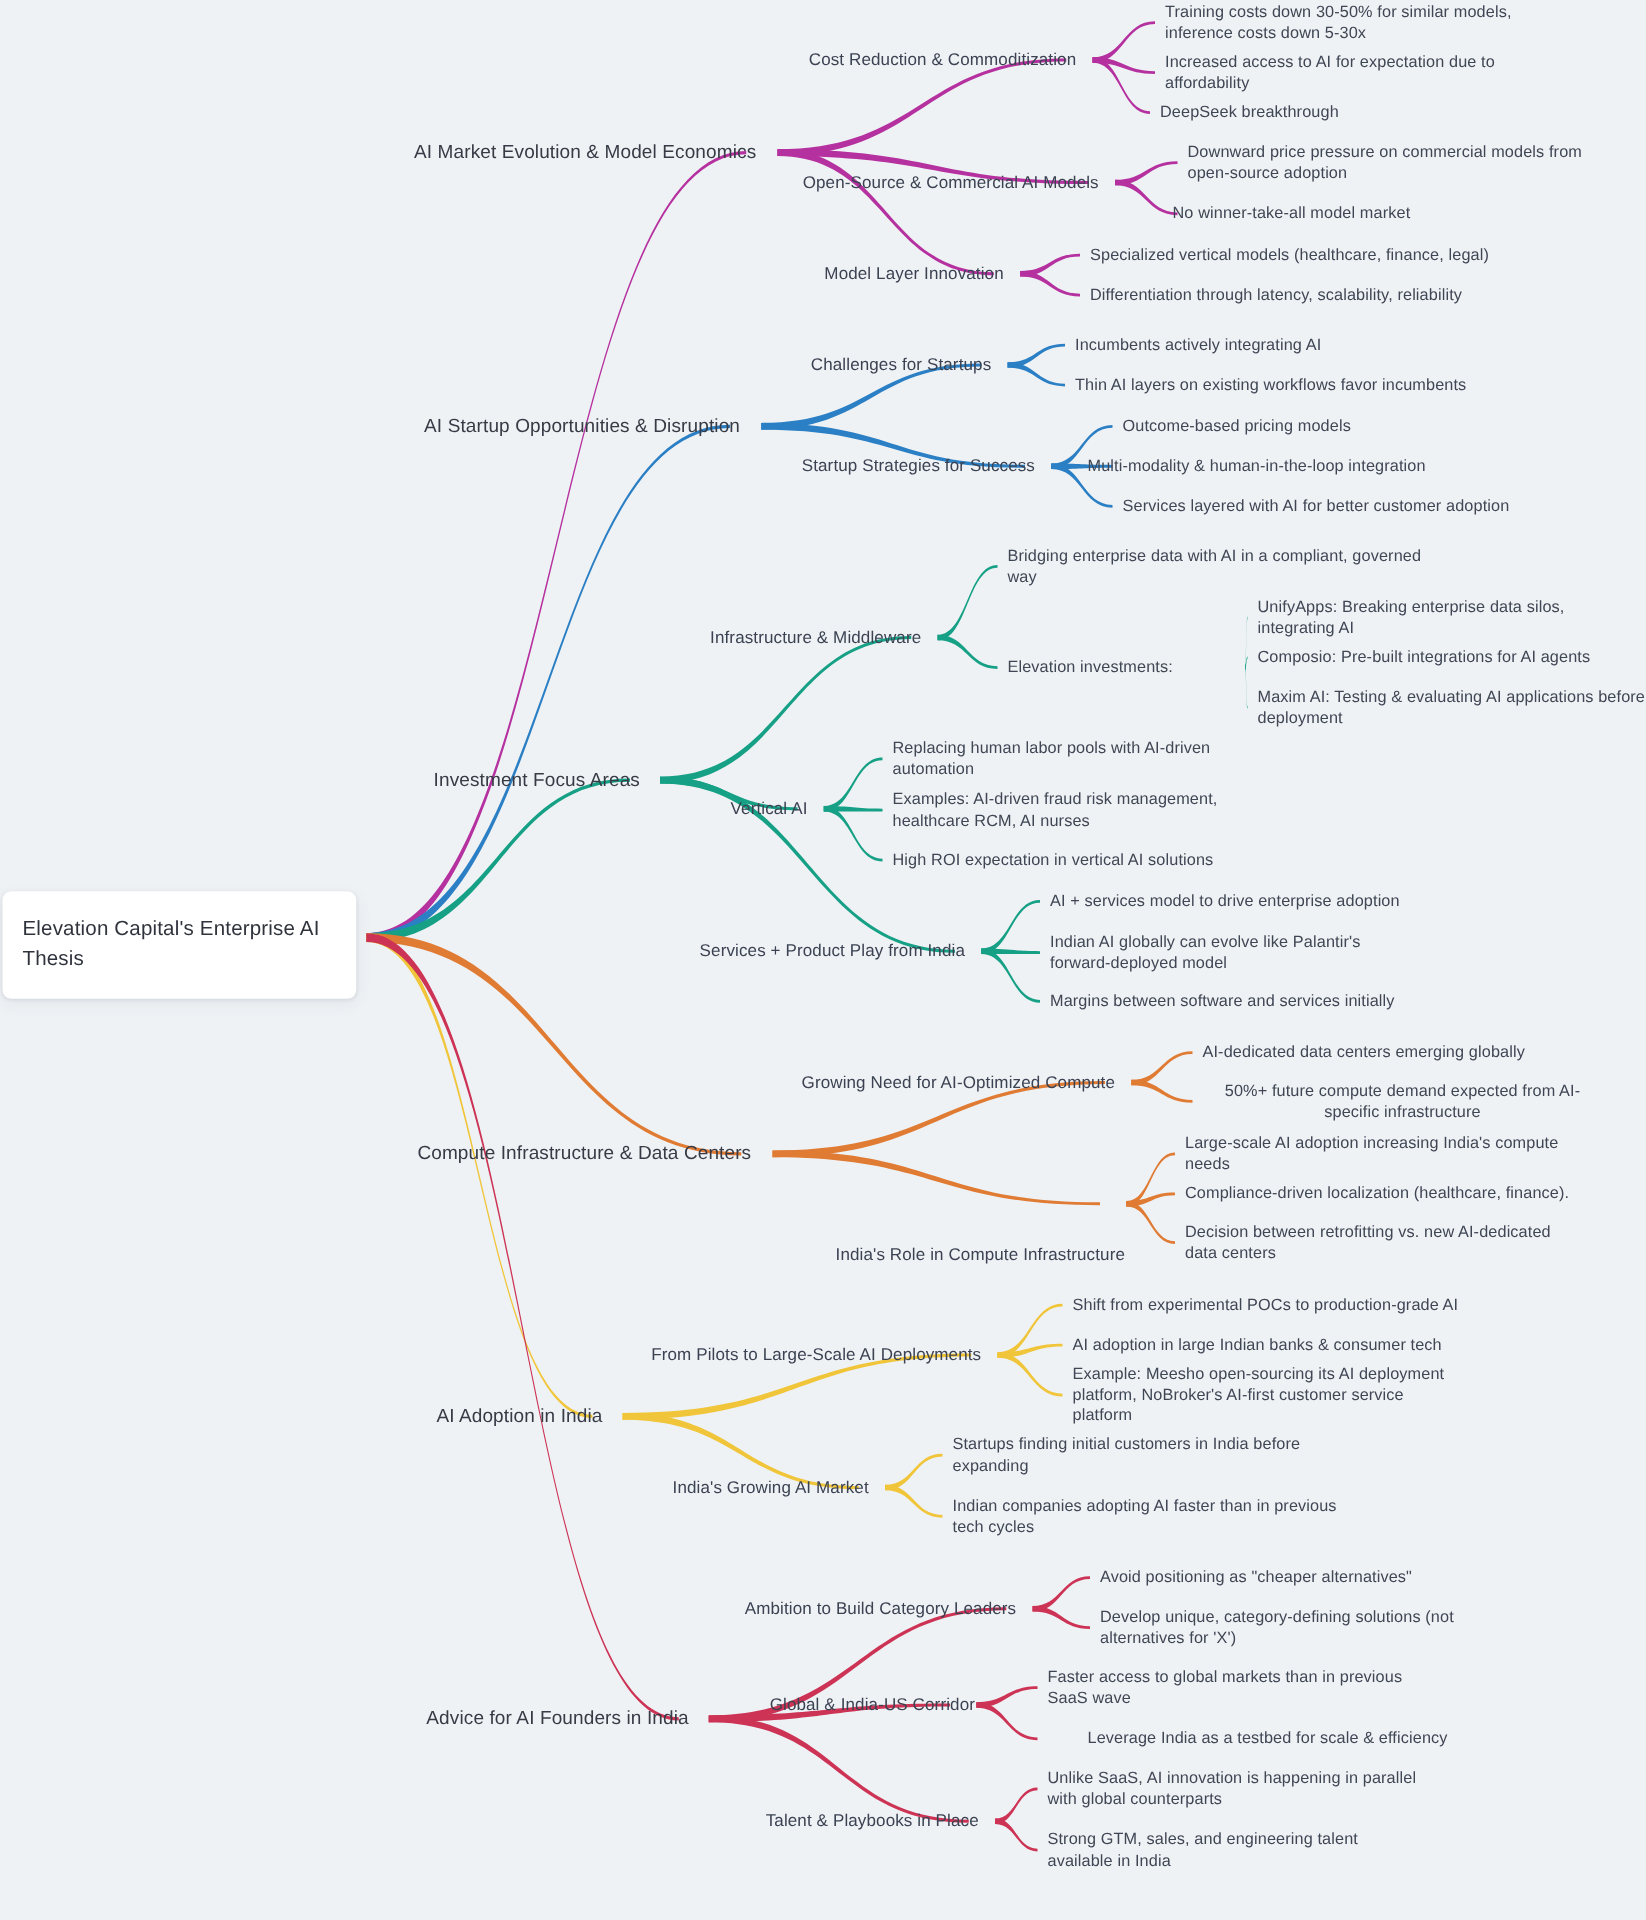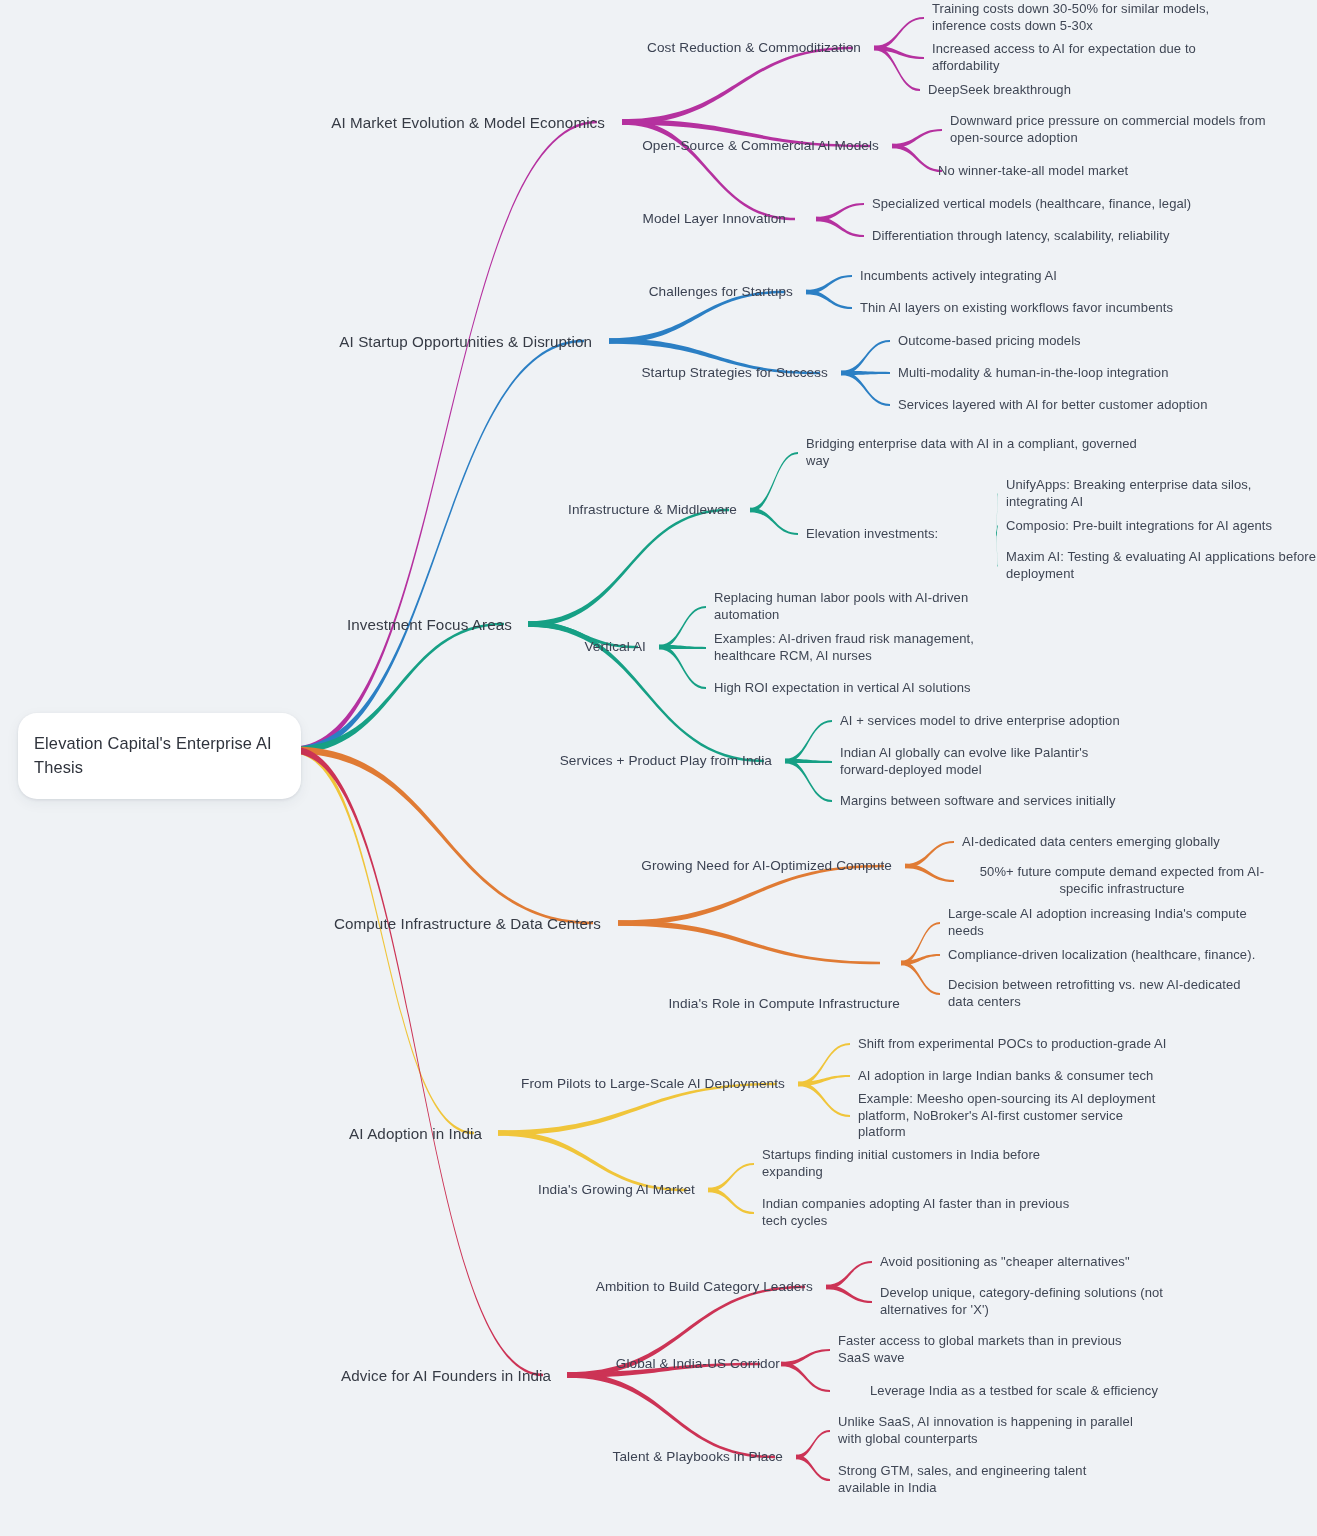--- a/index.html
+++ b/index.html
@@ -19,25 +19,25 @@
     letter-spacing:.1px;
     white-space:pre-wrap;
   }
   .lvl1{font-size:15.2px;line-height:19px;color:#363b45;}
   .lvl2{font-size:13.6px;line-height:18px;color:#3b4252;}
   .lvl3{font-size:13.0px;line-height:16.6px;color:#3f4654;}
   .anchor-right{transform:translate(-100%,-50%);}
   .anchor-left{transform:translate(0,-50%);}
   #root-node{
     position:absolute;
-    left:18px;top:713px;
+    left:2px;top:713px;
     width:283px;
     box-sizing:border-box;
     background:#ffffff;
-    border-radius:19px;
+    border-radius:7px;
     padding:18px 16px 20px 16px;
     box-shadow:0 1px 3px rgba(40,50,70,.10),0 4px 14px rgba(40,50,70,.06);
     color:#2f333c;
     font-size:16.4px;
     line-height:24px;
     letter-spacing:.15px;
   }
   #watermark{
     position:absolute;left:178px;top:1524px;
     font-size:11px;color:#e3e8ee;letter-spacing:1px;
@@ -116,30 +116,30 @@
 
 <div id="labels">
     <div class="node-label lvl1 anchor-right" style="left: 605px; top: 122px;">AI Market Evolution &amp; Model Economics</div>
     <div class="node-label lvl2 anchor-right" style="left: 861px; top: 48px;">Cost Reduction &amp; Commoditization</div>
     <div class="node-label lvl3 anchor-left" style="left: 932px; top: 18px; width: 320px;">Training costs down 30-50% for similar models, inference costs down 5-30x</div>
     <div class="node-label lvl3 anchor-left" style="left: 932px; top: 58px; width: 320px;">Increased access to AI for expectation due to affordability</div>
     <div class="node-label lvl3 anchor-left" style="left: 928px; top: 90px; width: 320px;">DeepSeek breakthrough</div>
     <div class="node-label lvl2 anchor-right" style="left: 879px; top: 146px;">Open-Source &amp; Commercial AI Models</div>
     <div class="node-label lvl3 anchor-left" style="left: 950px; top: 130px; width: 320px;">Downward price pressure on commercial models from open-source adoption</div>
     <div class="node-label lvl3 anchor-left" style="left: 906px; top: 171px; width: 320px; margin-left: 32px;">No winner-take-all model market</div>
-    <div class="node-label lvl2 anchor-right" style="left: 786px; top: 219px;">Model Layer Innovation</div>
+    <div class="node-label lvl2 anchor-right" style="left: 803px; top: 219px;">Model Layer Innovation</div>
     <div class="node-label lvl3 anchor-left" style="left: 872px; top: 204px; width: 320px;">Specialized vertical models (healthcare, finance, legal)</div>
     <div class="node-label lvl3 anchor-left" style="left: 872px; top: 236px; width: 320px;">Differentiation through latency, scalability, reliability</div>
     <div class="node-label lvl1 anchor-right" style="left: 592px; top: 341px;">AI Startup Opportunities &amp; Disruption</div>
     <div class="node-label lvl2 anchor-right" style="left: 793px; top: 292px;">Challenges for Startups</div>
     <div class="node-label lvl3 anchor-left" style="left: 860px; top: 276px; width: 320px;">Incumbents actively integrating AI</div>
     <div class="node-label lvl3 anchor-left" style="left: 860px; top: 308px; width: 320px;">Thin AI layers on existing workflows favor incumbents</div>
     <div class="node-label lvl2 anchor-right" style="left: 828px; top: 373px;">Startup Strategies for Success</div>
     <div class="node-label lvl3 anchor-left" style="left: 898px; top: 341px; width: 320px;">Outcome-based pricing models</div>
-    <div class="node-label lvl3 anchor-left" style="left: 898px; top: 373px; width: 320px;">Multi-modality &amp; human-in-the-loop integration</div>
+    <div class="node-label lvl3 anchor-left" style="left: 870px; top: 373px; width: 320px;">Multi-modality &amp; human-in-the-loop integration</div>
     <div class="node-label lvl3 anchor-left" style="left: 898px; top: 405px; width: 320px;">Services layered with AI for better customer adoption</div>
     <div class="node-label lvl1 anchor-right" style="left: 512px; top: 624px;">Investment Focus Areas</div>
     <div class="node-label lvl2 anchor-right" style="left: 737px; top: 510px;">Infrastructure &amp; Middleware</div>
     <div class="node-label lvl3 anchor-left" style="left: 806px; top: 453px; width: 332px;">Bridging enterprise data with AI in a compliant, governed way</div>
     <div class="node-label lvl3 anchor-left" style="left: 806px; top: 534px; width: 200px;">Elevation investments:</div>
     <div class="node-label lvl3 anchor-left" style="left: 1006px; top: 494px; width: 310px;">UnifyApps: Breaking enterprise data silos, integrating AI</div>
     <div class="node-label lvl3 anchor-left" style="left: 1006px; top: 526px; width: 310px;">Composio: Pre-built integrations for AI agents</div>
     <div class="node-label lvl3 anchor-left" style="left: 1006px; top: 566px; width: 310px;">Maxim AI: Testing &amp; evaluating AI applications before deployment</div>
     <div class="node-label lvl2 anchor-right" style="left: 646px; top: 647px;">Vertical AI</div>
     <div class="node-label lvl3 anchor-left" style="left: 714px; top: 607px; width: 320px;">Replacing human labor pools with AI-driven automation</div>

